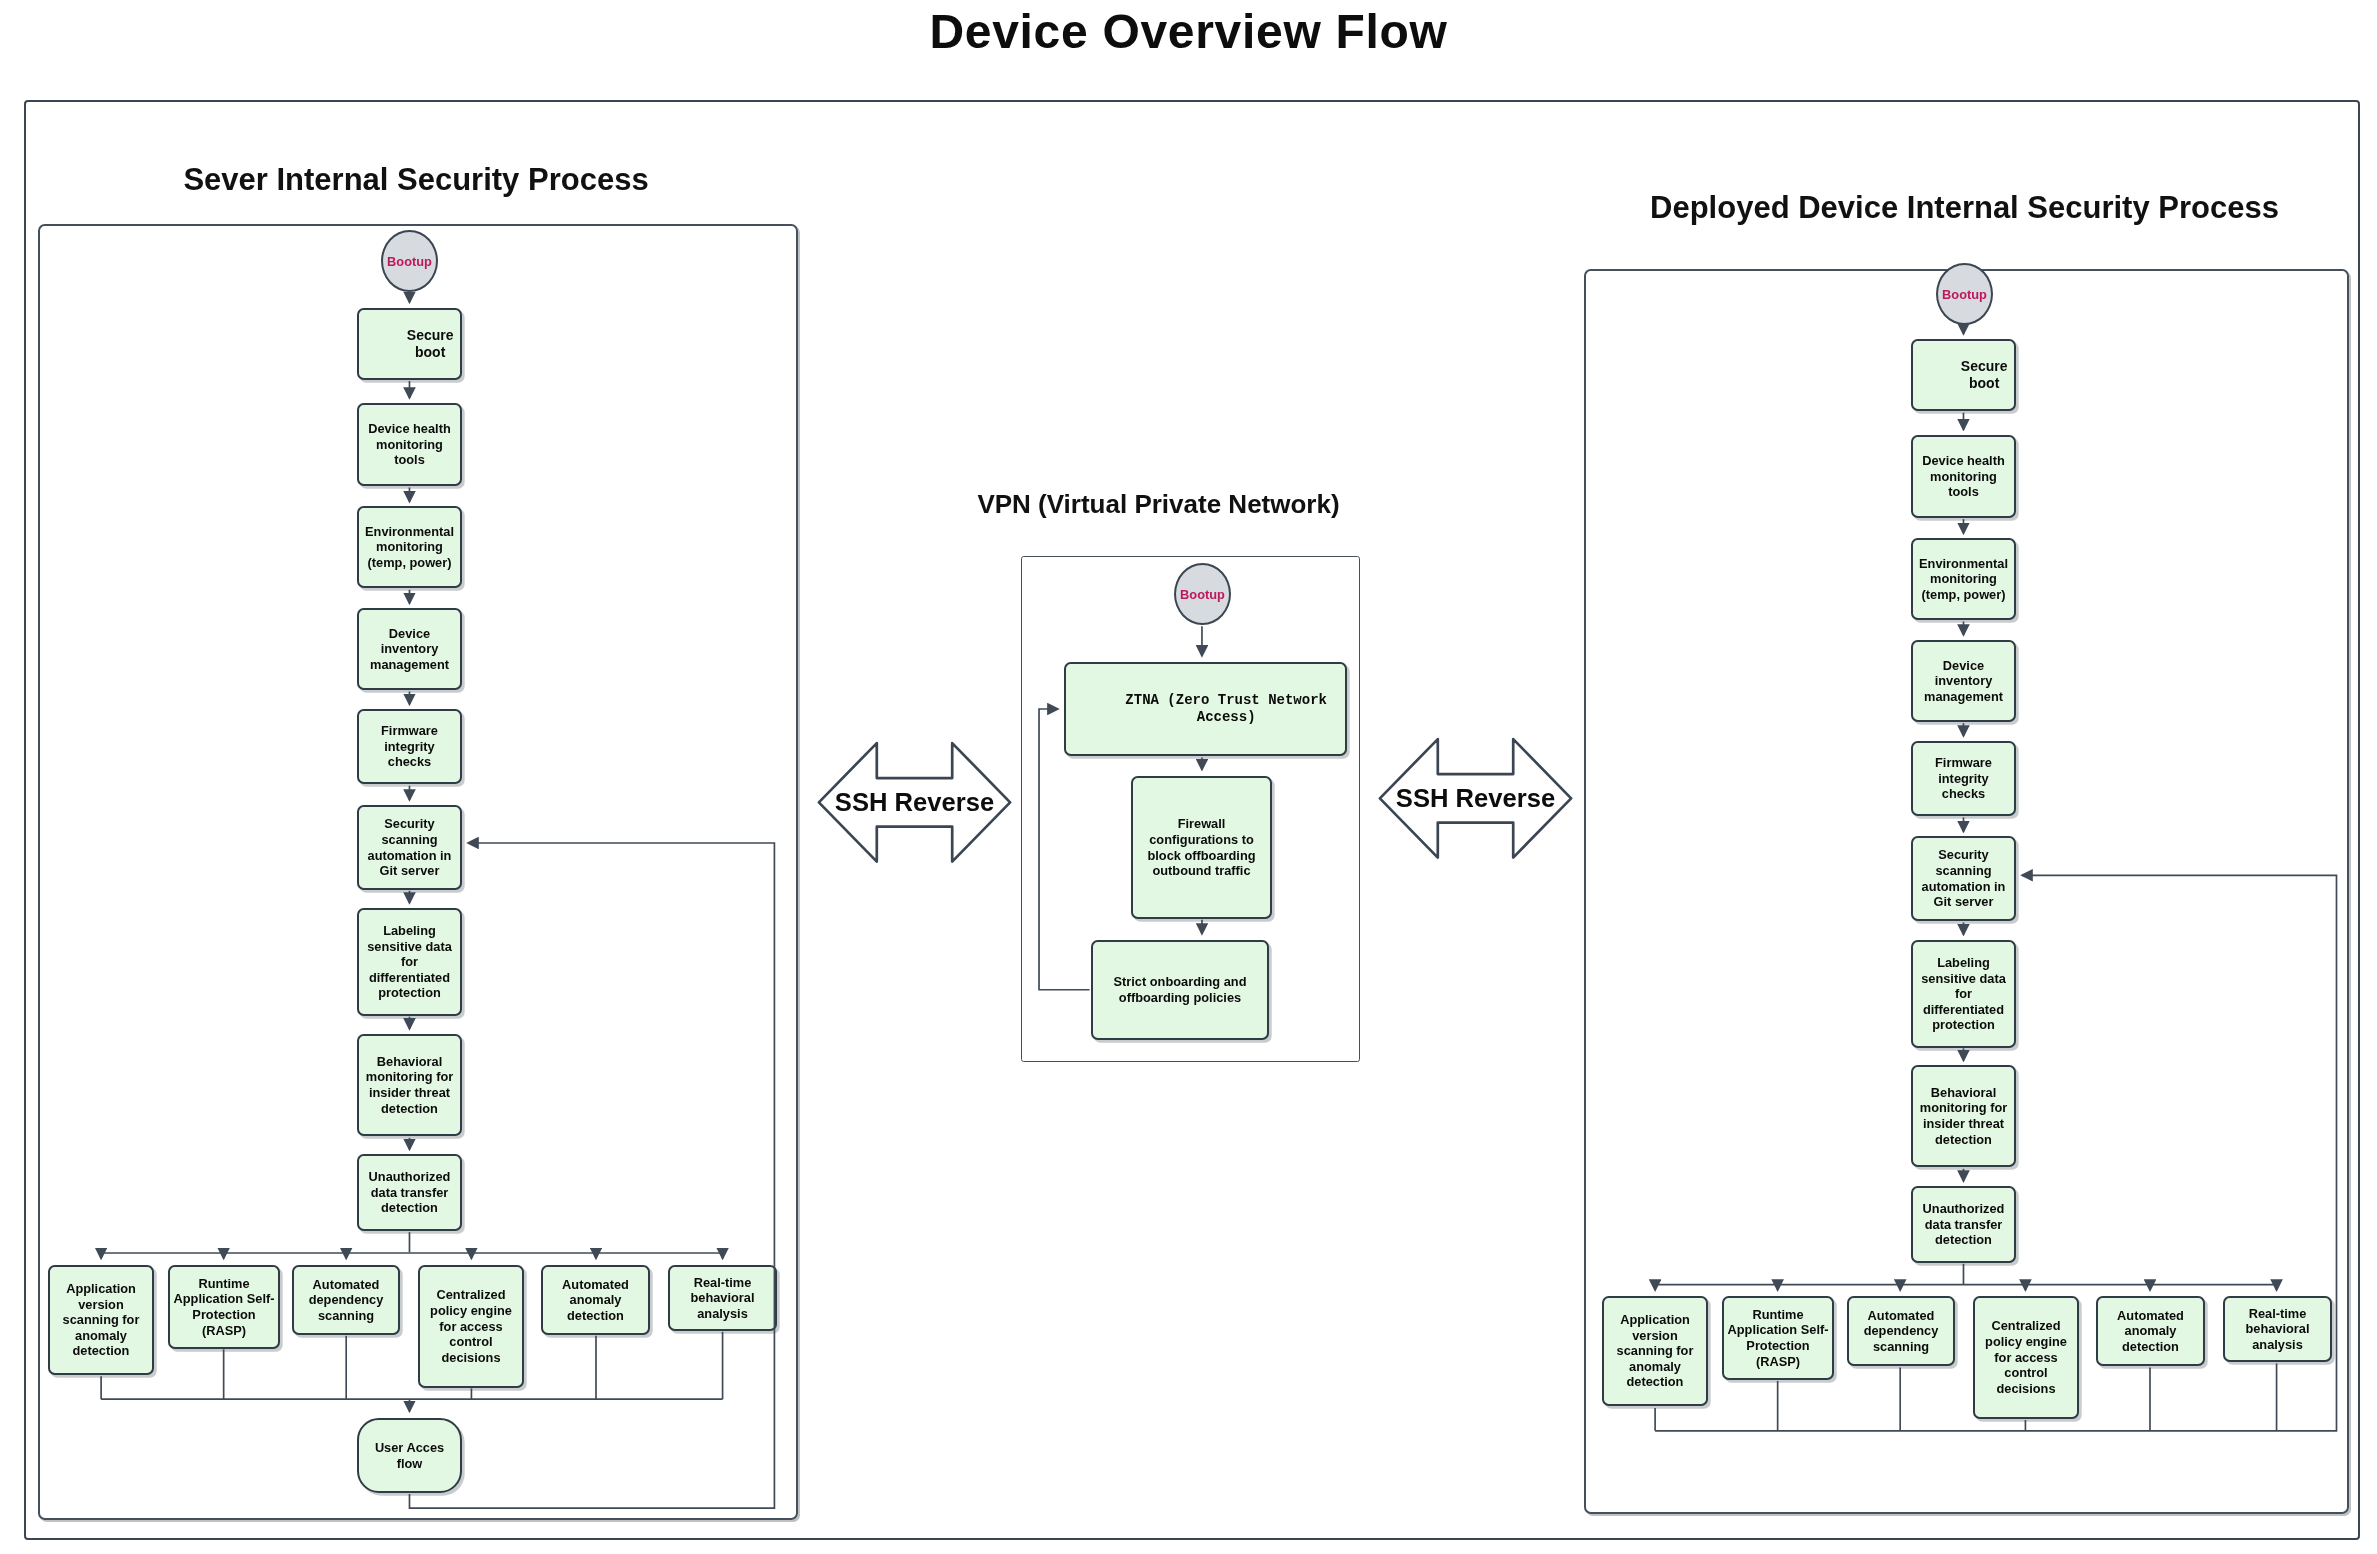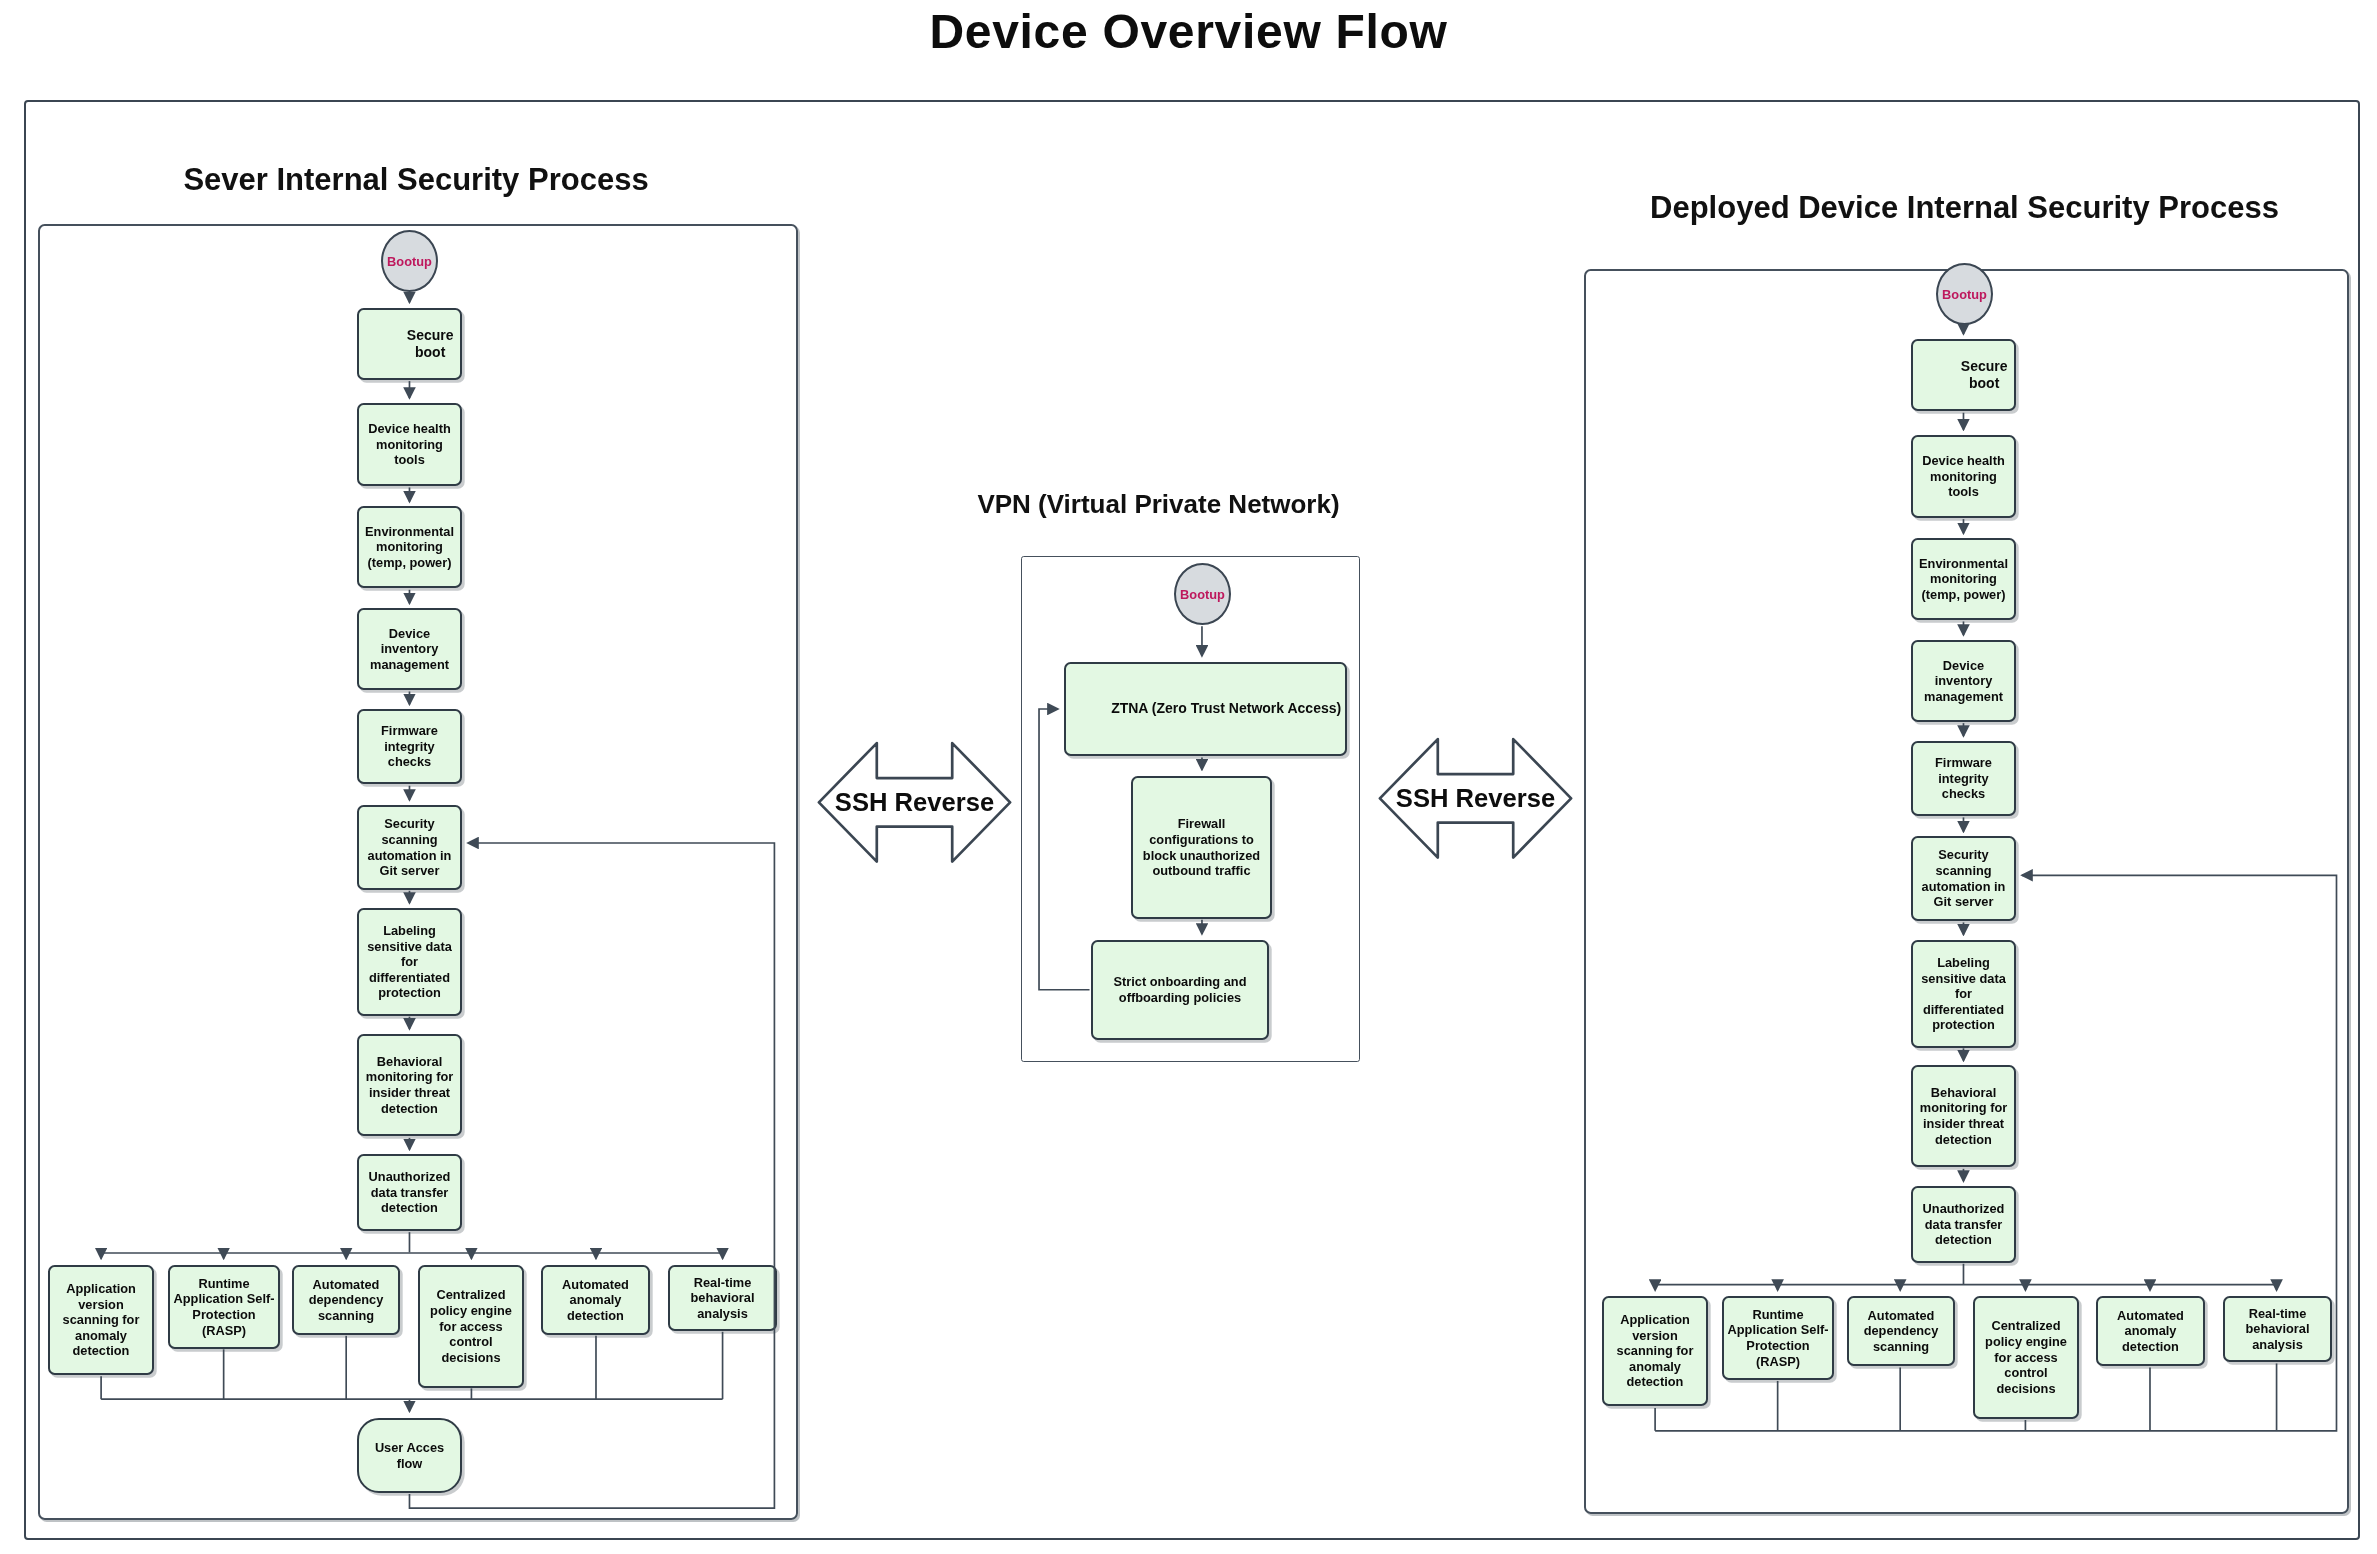--- a/index.html
+++ b/index.html
@@ -66,22 +66,22 @@
   <div class="node" style="left:541px;top:1265px;width:109px;height:70px;">Automated anomaly detection</div>
   <div class="node" style="left:668px;top:1265px;width:109px;height:66px;">Real-time behavioral analysis</div>
 
   <div class="node" style="left:357px;top:1418px;width:105px;height:75px;border-radius:22px;">User Acces flow</div>
 
   <div class="section-title" style="left:923px;top:489px;width:471px;font-size:26px;">VPN (Virtual Private Network)</div>
   <div class="section-frame" style="left:1021px;top:556px;width:337px;height:504px;border-width:1.3px;border-radius:2.7px;box-shadow:none;"></div>
 
   <div class="start-circle" style="left:1174px;top:563px;width:57px;height:62px;">Bootup</div>
 
-  <div class="node wide" style="left:1064px;top:662px;width:283px;height:94px;">ZTNA (Zero Trust Network Access)</div>
-  <div class="node" style="left:1131px;top:776px;width:141px;height:143px;">Firewall configurations to block unauthorized outbound traffic</div>
+  <div class="node wide" style="left:1064px;top:662px;width:283px;height:94px;font-family:Liberation Mono, monospace;">ZTNA (Zero Trust Network Access)</div>
+  <div class="node" style="left:1131px;top:776px;width:141px;height:143px;">Firewall configurations to block offboarding outbound traffic</div>
   <div class="node" style="left:1091px;top:940px;width:178px;height:100px;">Strict onboarding and offboarding policies</div>
 
   <div class="ssh-arrow" style="left:816px;top:735px;width:197px;height:134px;">
     <svg width="197" height="134" viewBox="0 0 292 199">
       <polygon points="4,100 90,12 90,64 202,64 202,12 288,100 202,188 202,136 90,136 90,188" fill="#ffffff" stroke="#3b4652" stroke-width="4" stroke-linejoin="round"></polygon>
     </svg>
     <div class="ssh-label">SSH Reverse</div>
   </div>
   <div class="ssh-arrow" style="left:1377px;top:731px;width:197px;height:134px;">
     <svg width="197" height="134" viewBox="0 0 292 199">

